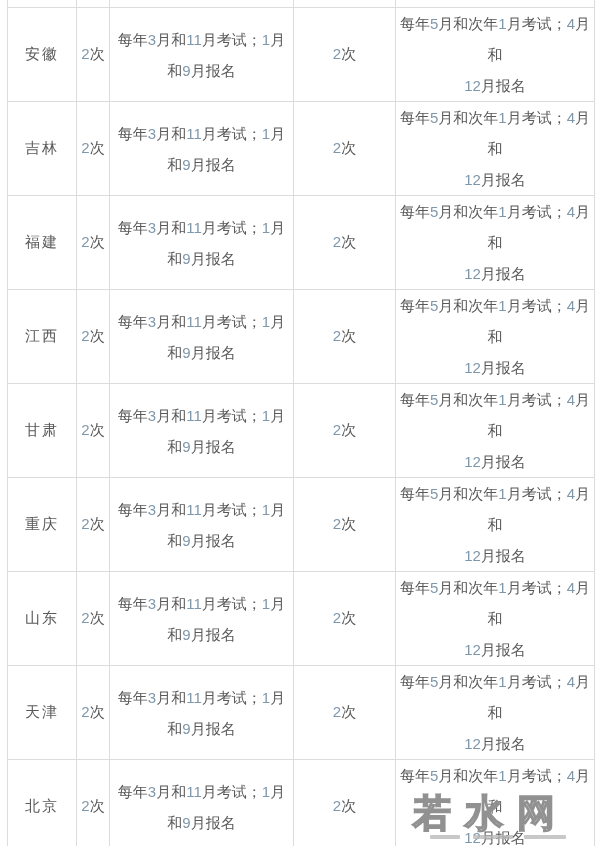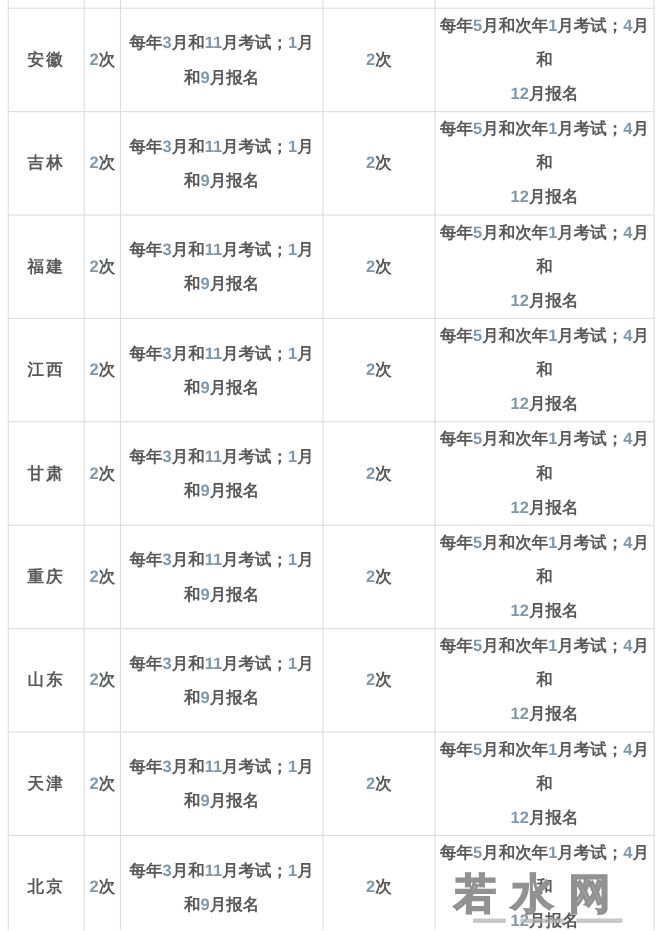--- a/index.html
+++ b/index.html
@@ -27,21 +27,21 @@
     vertical-align: middle;
     font-size: 15px;
     color: var(--text, #595959);
     overflow: hidden;
     padding: 0;
   }
   tr.partial-row-top td {
     border-top: none;
     height: 7px;
   }
-  tr.data-row td { height: 63px; font-weight: bold; }
+  tr.data-row td { height: 63px; }
   td.cell-province { letter-spacing: 2px; }
   td.cell-detail { line-height: 31px; }
   .num { color: var(--digit, #7f97ab); }
   
   .watermark {
     position: absolute;
     left: 413px;
     top: 792px;
     width: 162px;
     height: 54px;

